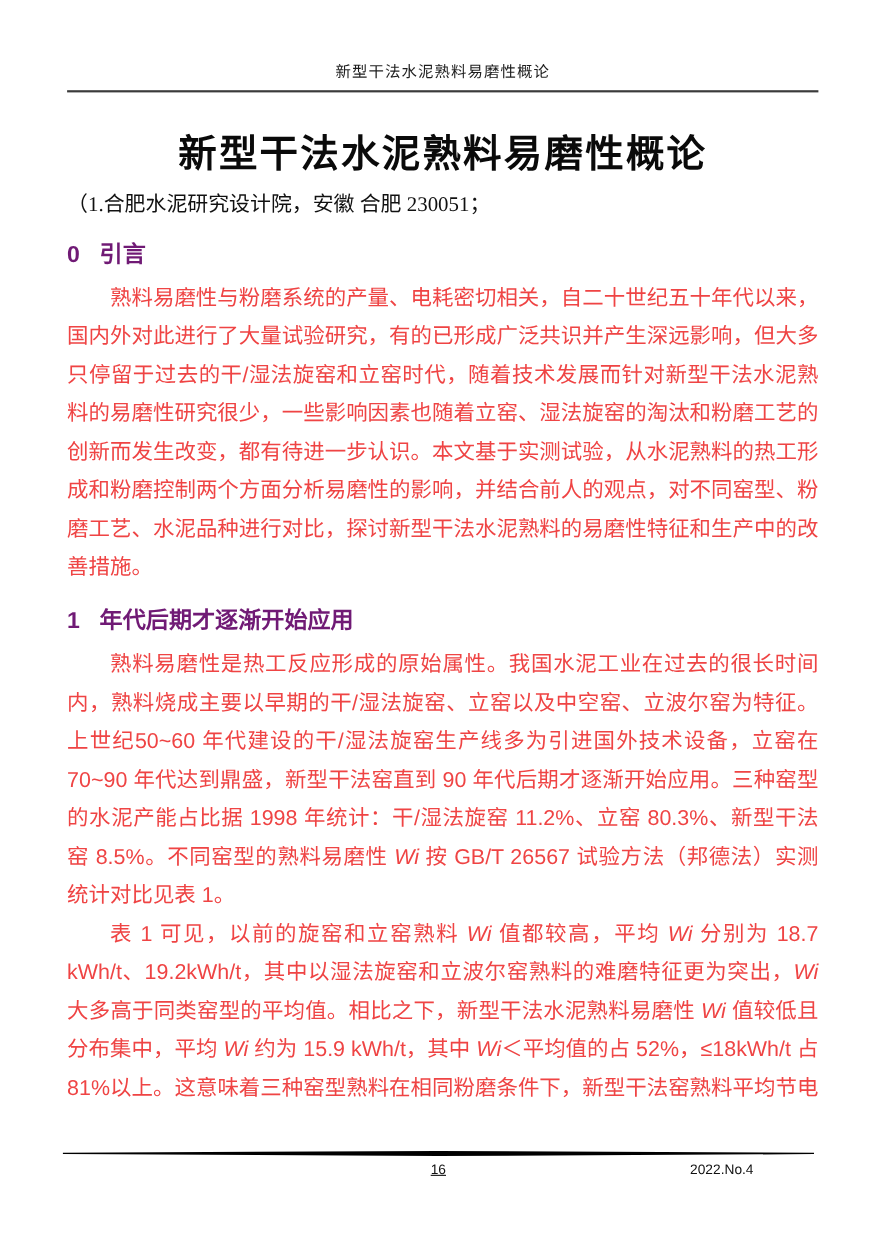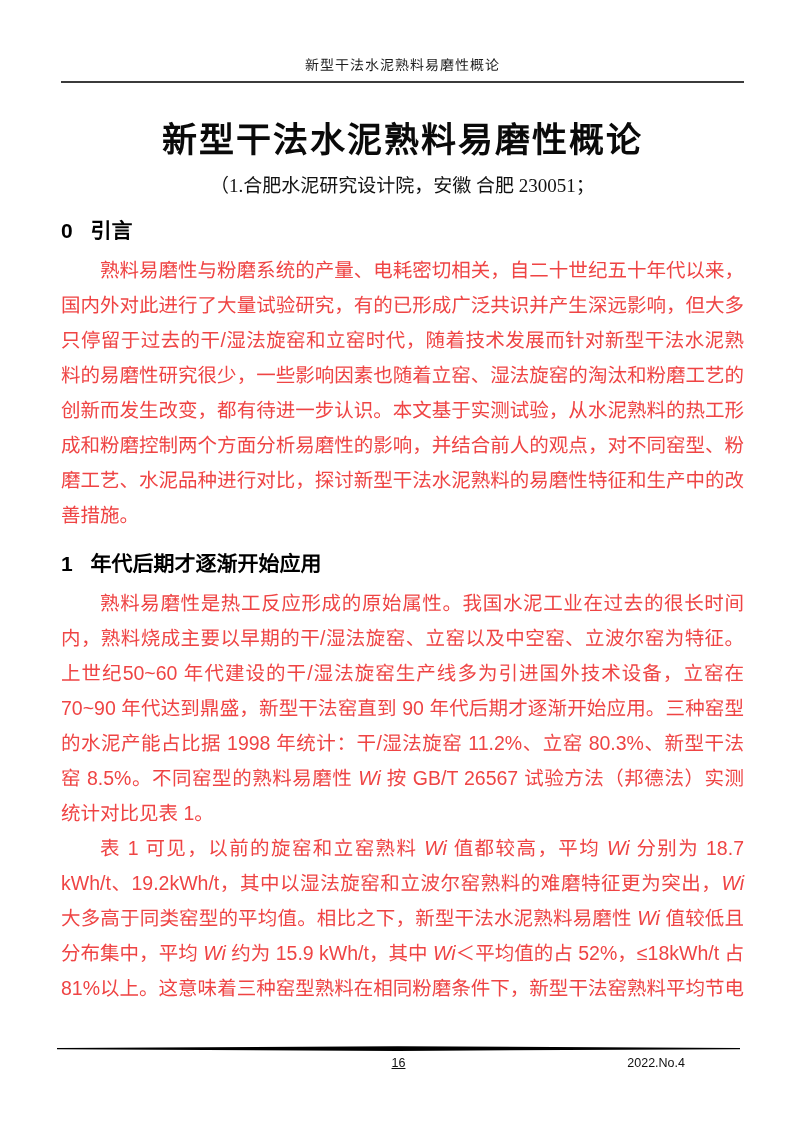--- a/index.html
+++ b/index.html
@@ -52,34 +52,33 @@
     text-align: center;
     font-family: "Liberation Serif", "DejaVu Serif", serif;
     font-size: 20px;
     letter-spacing: 1px;
   }
   .author-line sup {
     font-size: 12px;
     letter-spacing: 0;
   }
   .affiliation {
-    text-align: center;
     font-family: "Liberation Serif", "DejaVu Serif", serif;
     font-size: 19px;
     line-height: 29px;
   }
   .affiliation.first { margin-top: 8px; }
   
   .section-heading {
     margin: 17px 0 8px 0;
     font-family: "Liberation Sans", "DejaVu Sans", sans-serif;
     font-weight: 700;
     font-size: 21px;
     line-height: 28px;
-    color: #000000;
+    color: #701a75;
   }
   .section-heading .sec-num { margin-right: 0.85em; }
   .body-para {
     margin: 0;
     font-family: "Liberation Sans", serif; 
     font-size: 19.5px;
     line-height: 35px;
     text-align: justify;
     text-indent: 2em;
     color: #ef4444;

